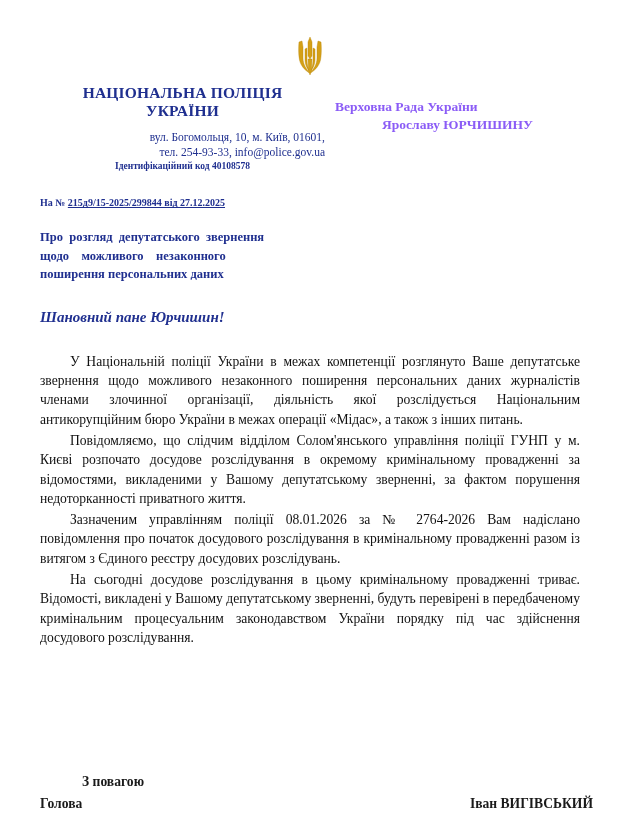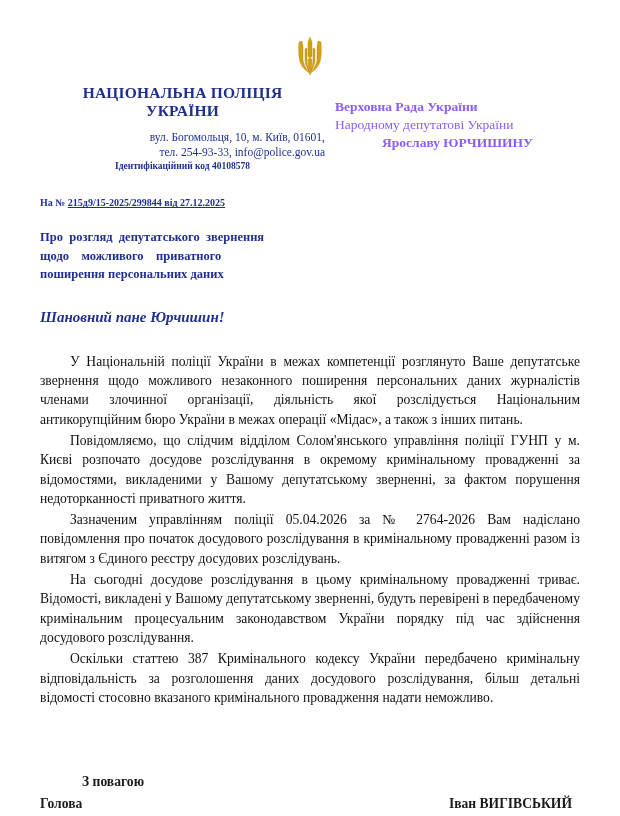--- a/index.html
+++ b/index.html
@@ -120,21 +120,21 @@
   }
   .body-text p {
     margin: 0 0 2px 0;
     text-indent: 30px;
   }
 
   
   .sign-block {
     position: absolute;
     left: 40px;
-    right: 48px;
+    right: 27px;
     bottom: 28px;
     font-size: 13.6px;
   }
   .sign-regards {
     margin-left: 42px;
     font-weight: bold;
     margin-bottom: 6px;
   }
   .sign-row {
     display: flex;
@@ -172,43 +172,41 @@
       </div>
       <div class="org-contacts">
         <div>вул. Богомольця, 10, м. Київ, 01601,</div>
         <div>тел. 254-93-33,  info@police.gov.ua</div>
       </div>
       <div class="org-code">Ідентифікаційний код 40108578</div>
     </div>
 
     <div class="addressee">
       <div class="line1">Верховна Рада України</div>
-      <div class="line2">Народному депутатові України</div>
       <div class="line3">Ярославу ЮРЧИШИНУ</div>
     </div>
   </div>
 
   <div class="ref-line">
     <span class="ref-label">На № </span><span class="ref-value">215д9/15-2025/299844 від 27.12.2025</span>
   </div>
 
   <div class="subject">
     <div>Про  розгляд  депутатського  звернення</div>
-    <div>щодо    можливого    приватного</div>
+    <div>щодо    можливого    незаконного</div>
     <div>поширення персональних даних</div>
   </div>
 
   <div class="salutation">Шановний пане Юрчишин!</div>
 
   <div class="body-text">
     <p>У Національній поліції України в межах компетенції розглянуто Ваше депутатське звернення щодо можливого незаконного поширення персональних даних журналістів членами злочинної організації, діяльність якої розслідується Національним антикорупційним бюро України в межах операції «Мідас», а також з інших питань.</p>
     <p>Повідомляємо, що слідчим відділом Солом'янського управління поліції ГУНП у м. Києві розпочато досудове розслідування в окремому кримінальному провадженні за відомостями, викладеними у Вашому депутатському зверненні, за фактом порушення недоторканності приватного життя.</p>
-    <p>Зазначеним управлінням поліції 05.04.2026 за № 2764-2026 Вам надіслано повідомлення про початок досудового розслідування в кримінальному провадженні разом із витягом з Єдиного реєстру досудових розслідувань.</p>
+    <p>Зазначеним управлінням поліції 08.01.2026 за № 2764-2026 Вам надіслано повідомлення про початок досудового розслідування в кримінальному провадженні разом із витягом з Єдиного реєстру досудових розслідувань.</p>
     <p>На сьогодні досудове розслідування в цьому кримінальному провадженні триває. Відомості, викладені у Вашому депутатському зверненні, будуть перевірені в передбаченому кримінальним процесуальним законодавством України порядку під час здійснення досудового розслідування.</p>
-    <p>Оскільки статтею 387 Кримінального кодексу України передбачено кримінальну відповідальність за розголошення даних досудового розслідування, більш детальні відомості стосовно вказаного кримінального провадження надати неможливо.</p>
   </div>
 
   <div class="sign-block">
     <div class="sign-regards">З повагою</div>
     <div class="sign-row">
       <span class="sign-title">Голова</span>
       <span class="sign-name">Іван ВИГІВСЬКИЙ</span>
     </div>
   </div>
 

